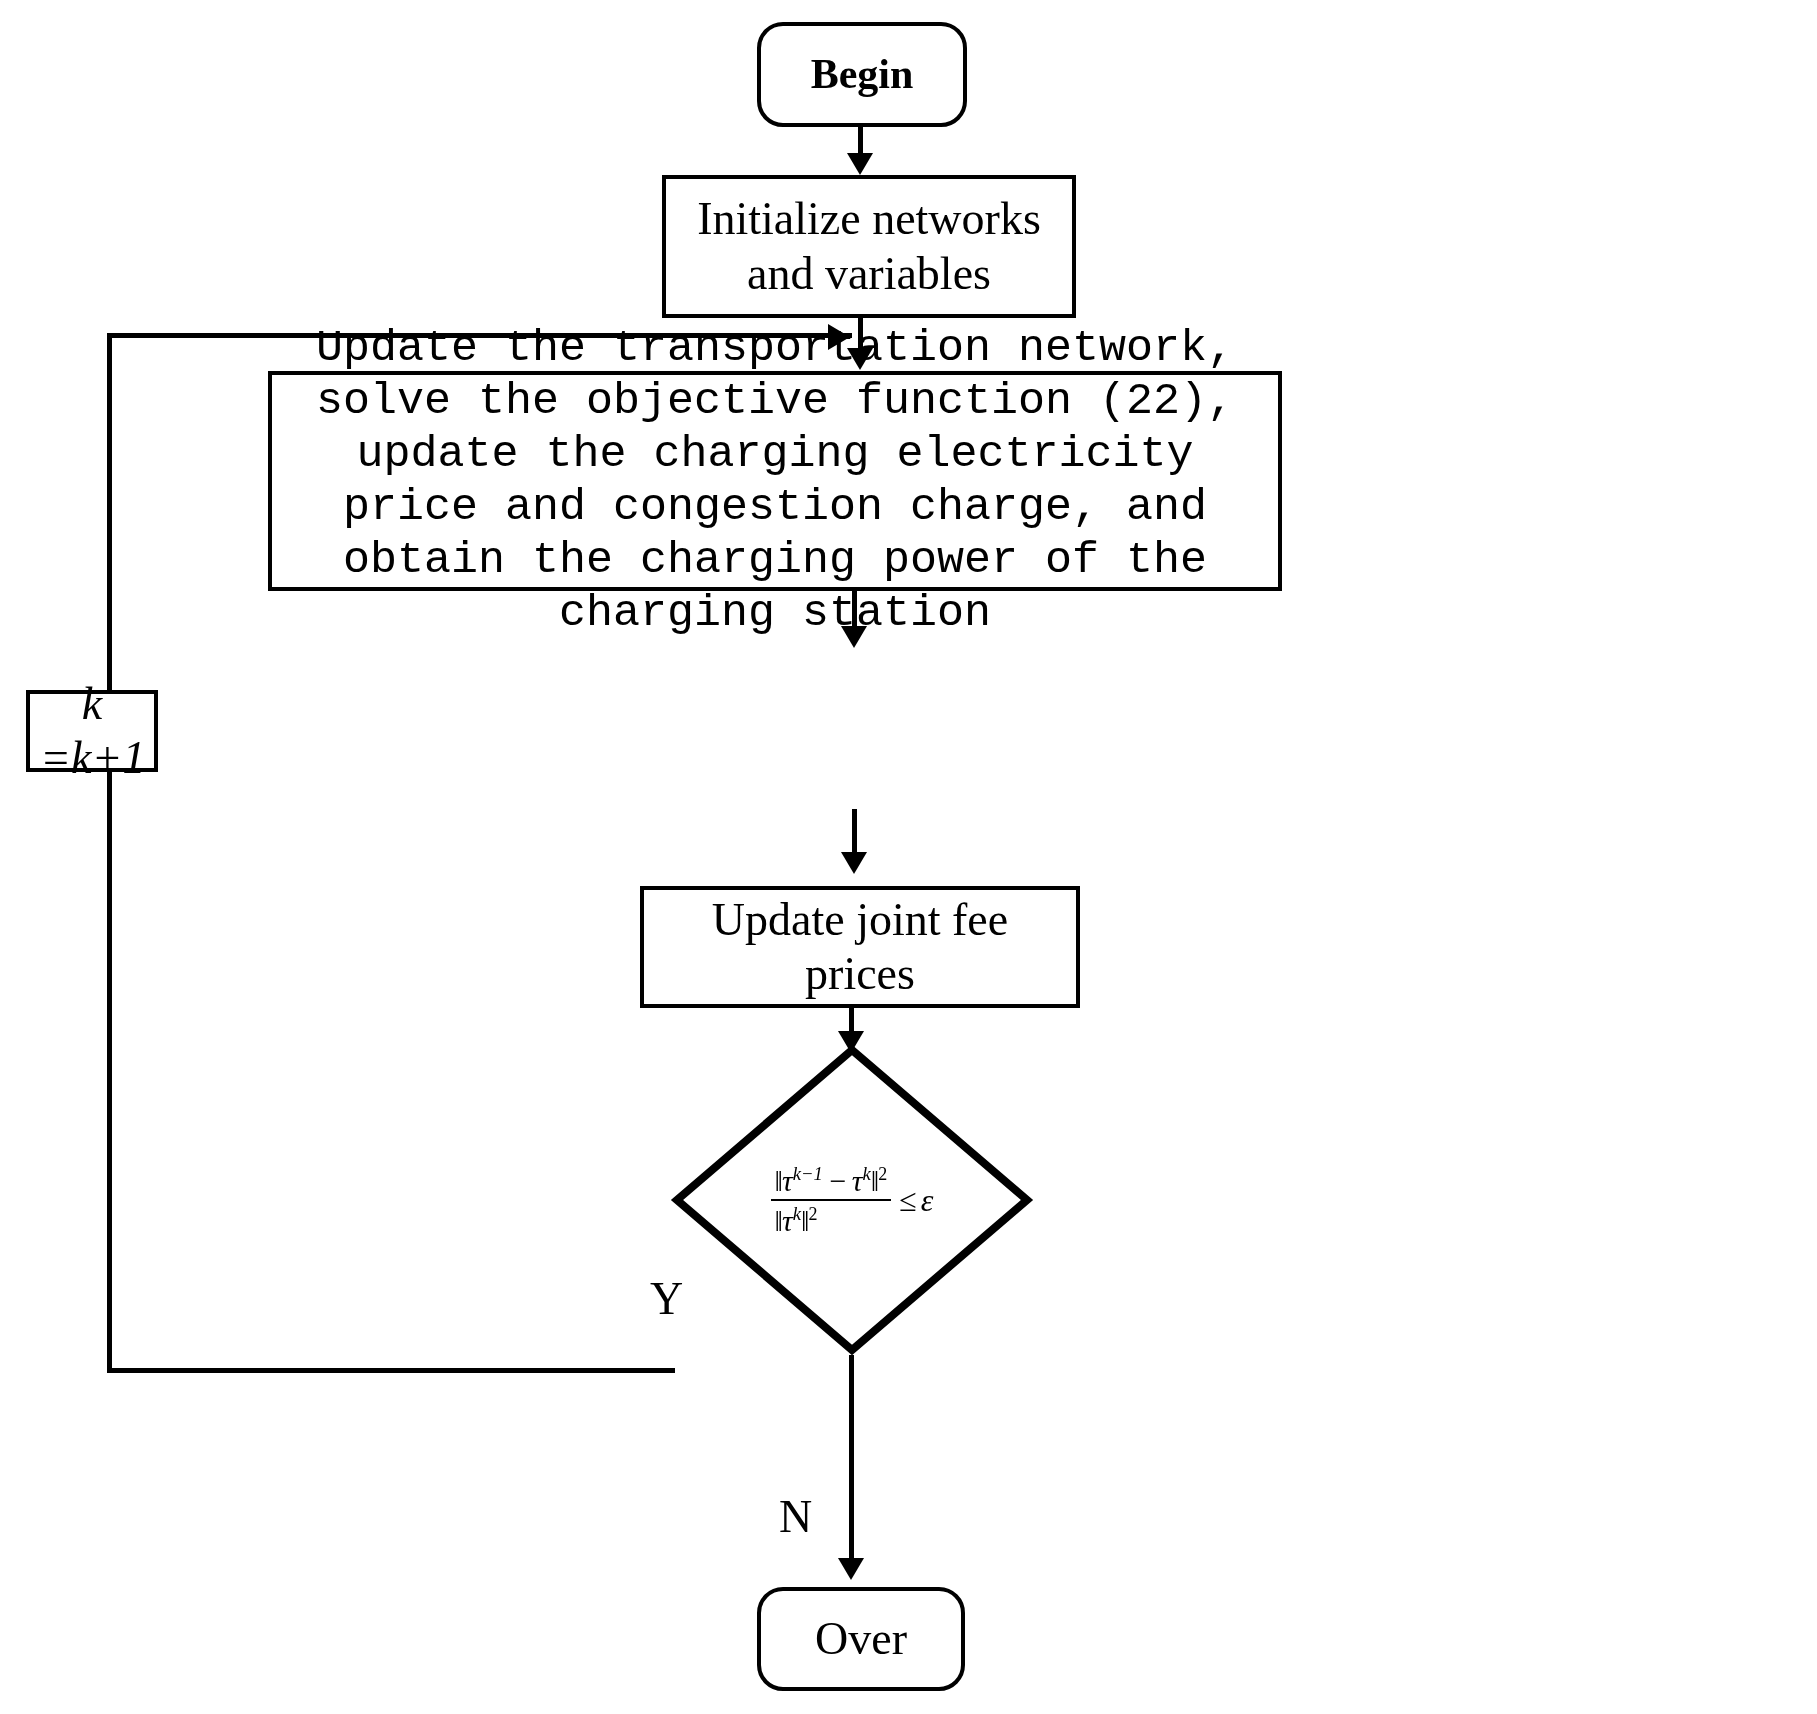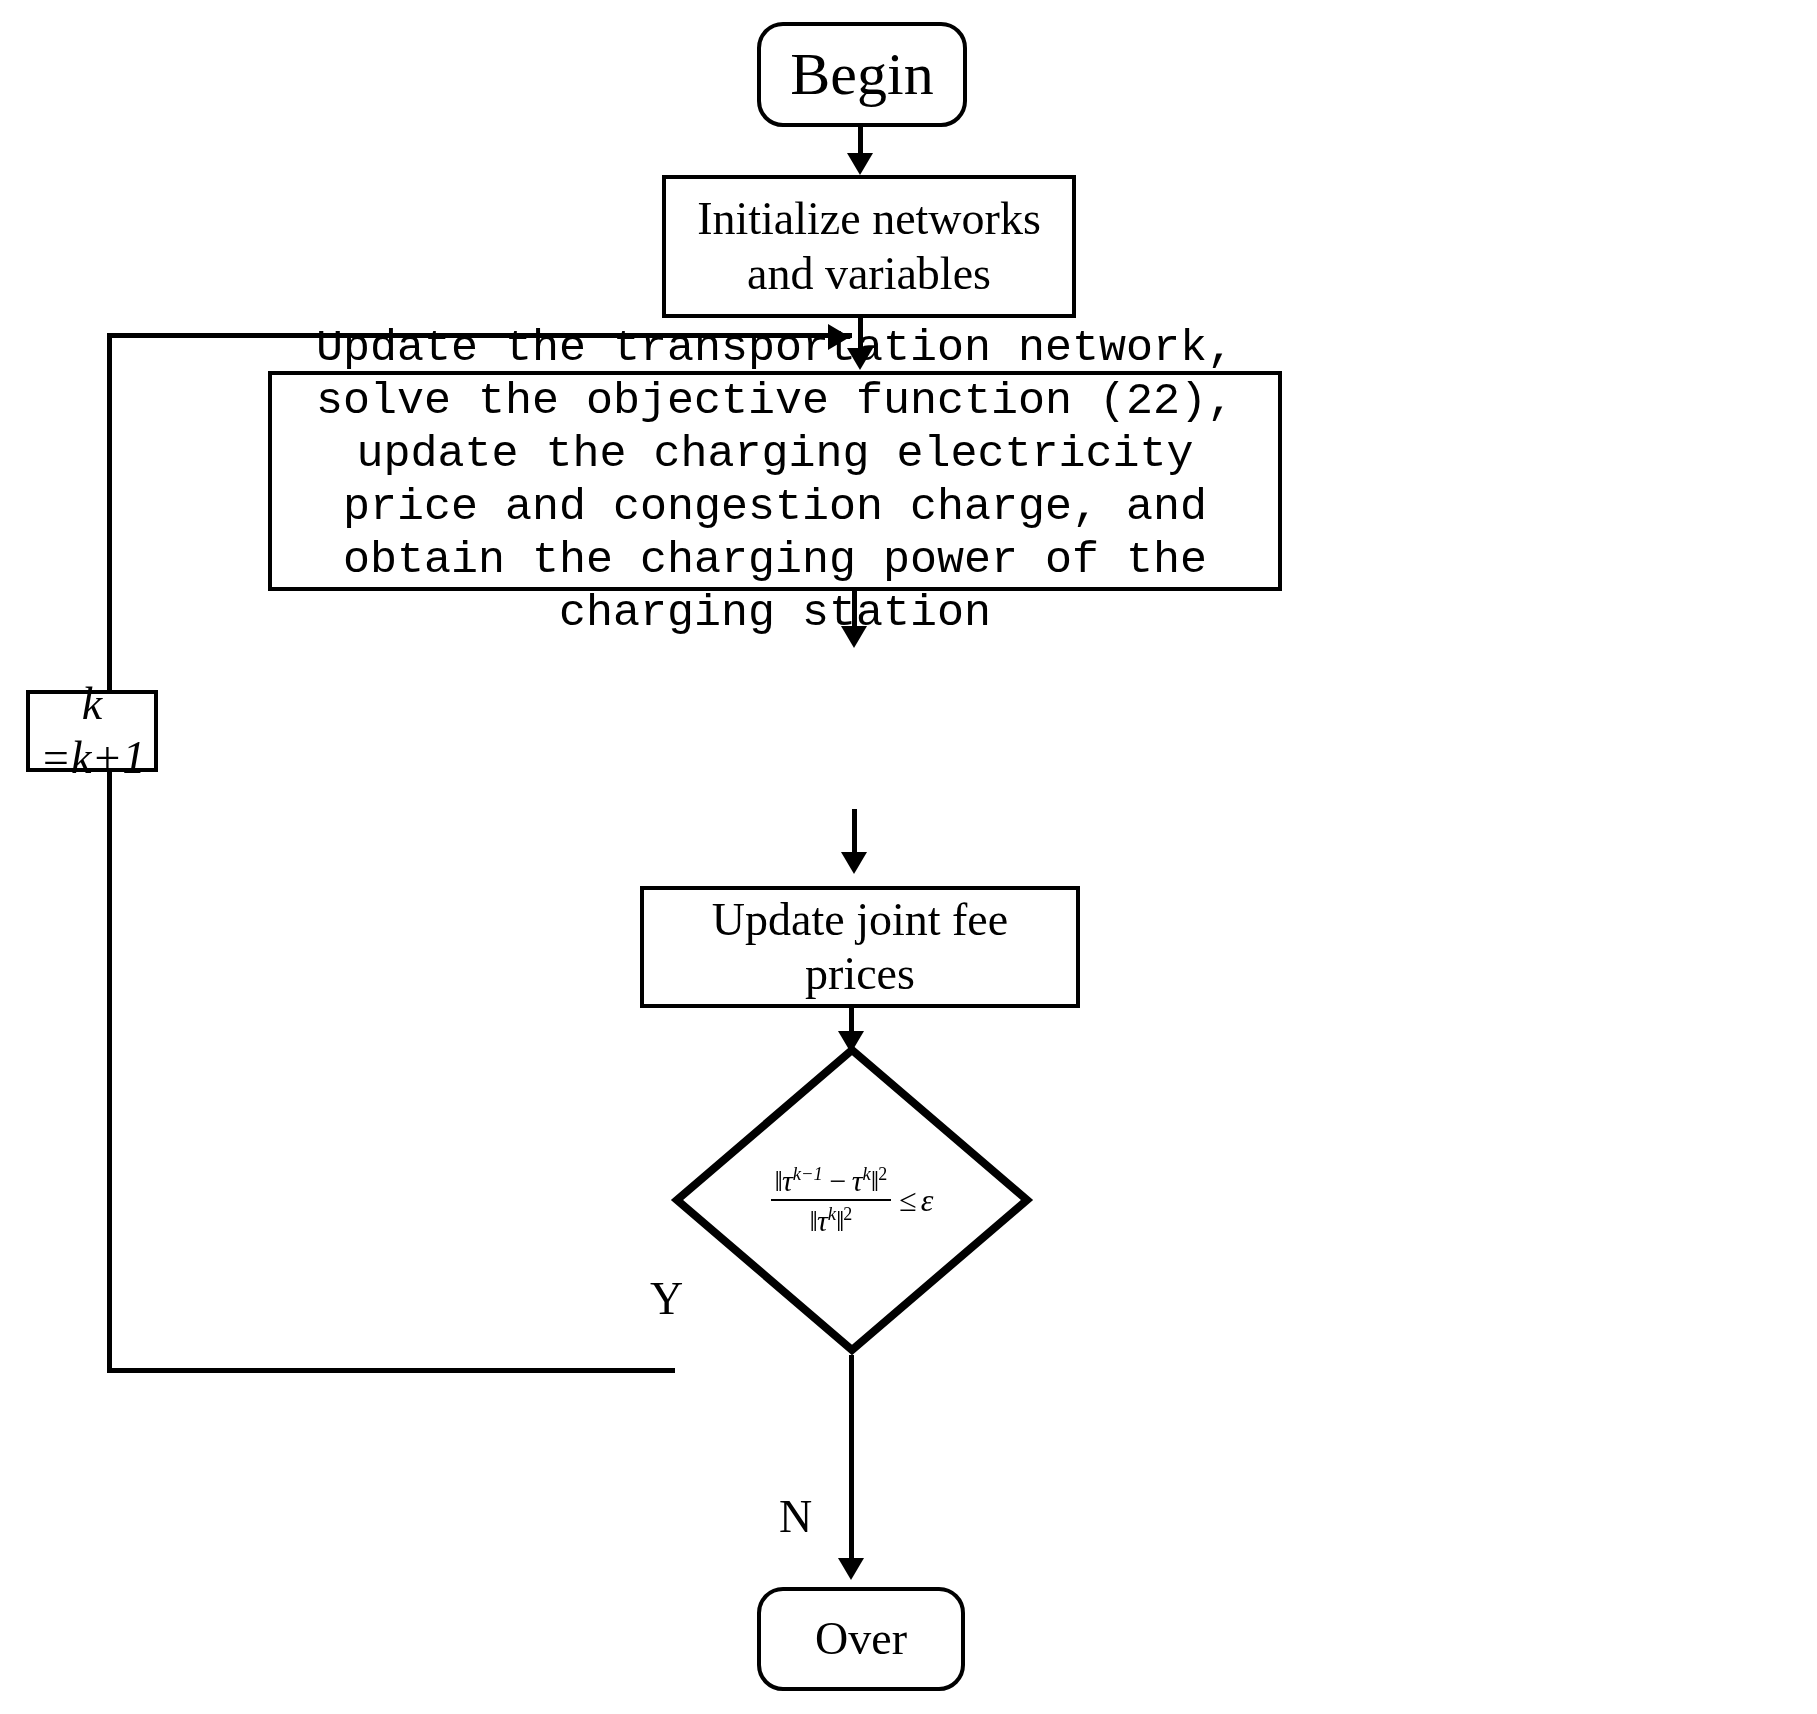--- a/index.html
+++ b/index.html
@@ -40,21 +40,22 @@
     display: block;
     width: 100%;
     padding: 0 10px;
     box-sizing: border-box;
     white-space: pre-line;
   }
 
   
   #node-begin {
     left: 757px;  top: 22px;  width: 210px; height: 105px;
-    font-size: 60px;
+    font-size: 42px;
+    font-weight: bold;
   }
   #node-init {
     left: 662px;  top: 175px; width: 414px; height: 143px;
     font-size: 46px;
   }
   #node-transport {
     left: 268px;  top: 371px; width: 1014px; height: 220px;
     font-size: 45px;
     font-family: Liberation Mono, monospace;
   }
@@ -99,21 +100,20 @@
     display: flex;
     align-items: center;
     justify-content: center;
     pointer-events: none;
   }
 
   
   .frac {
     display: inline-flex;
     flex-direction: column;
-    align-items: center;
     justify-content: center;
     vertical-align: middle;
     font-size: 30px;
     font-style: italic;
     font-family: "Liberation Serif", "DejaVu Serif", serif;
   }
   .frac .num {
     padding: 0 4px 1px 4px;
     border-bottom: 2.5px solid #000;
     white-space: nowrap;

